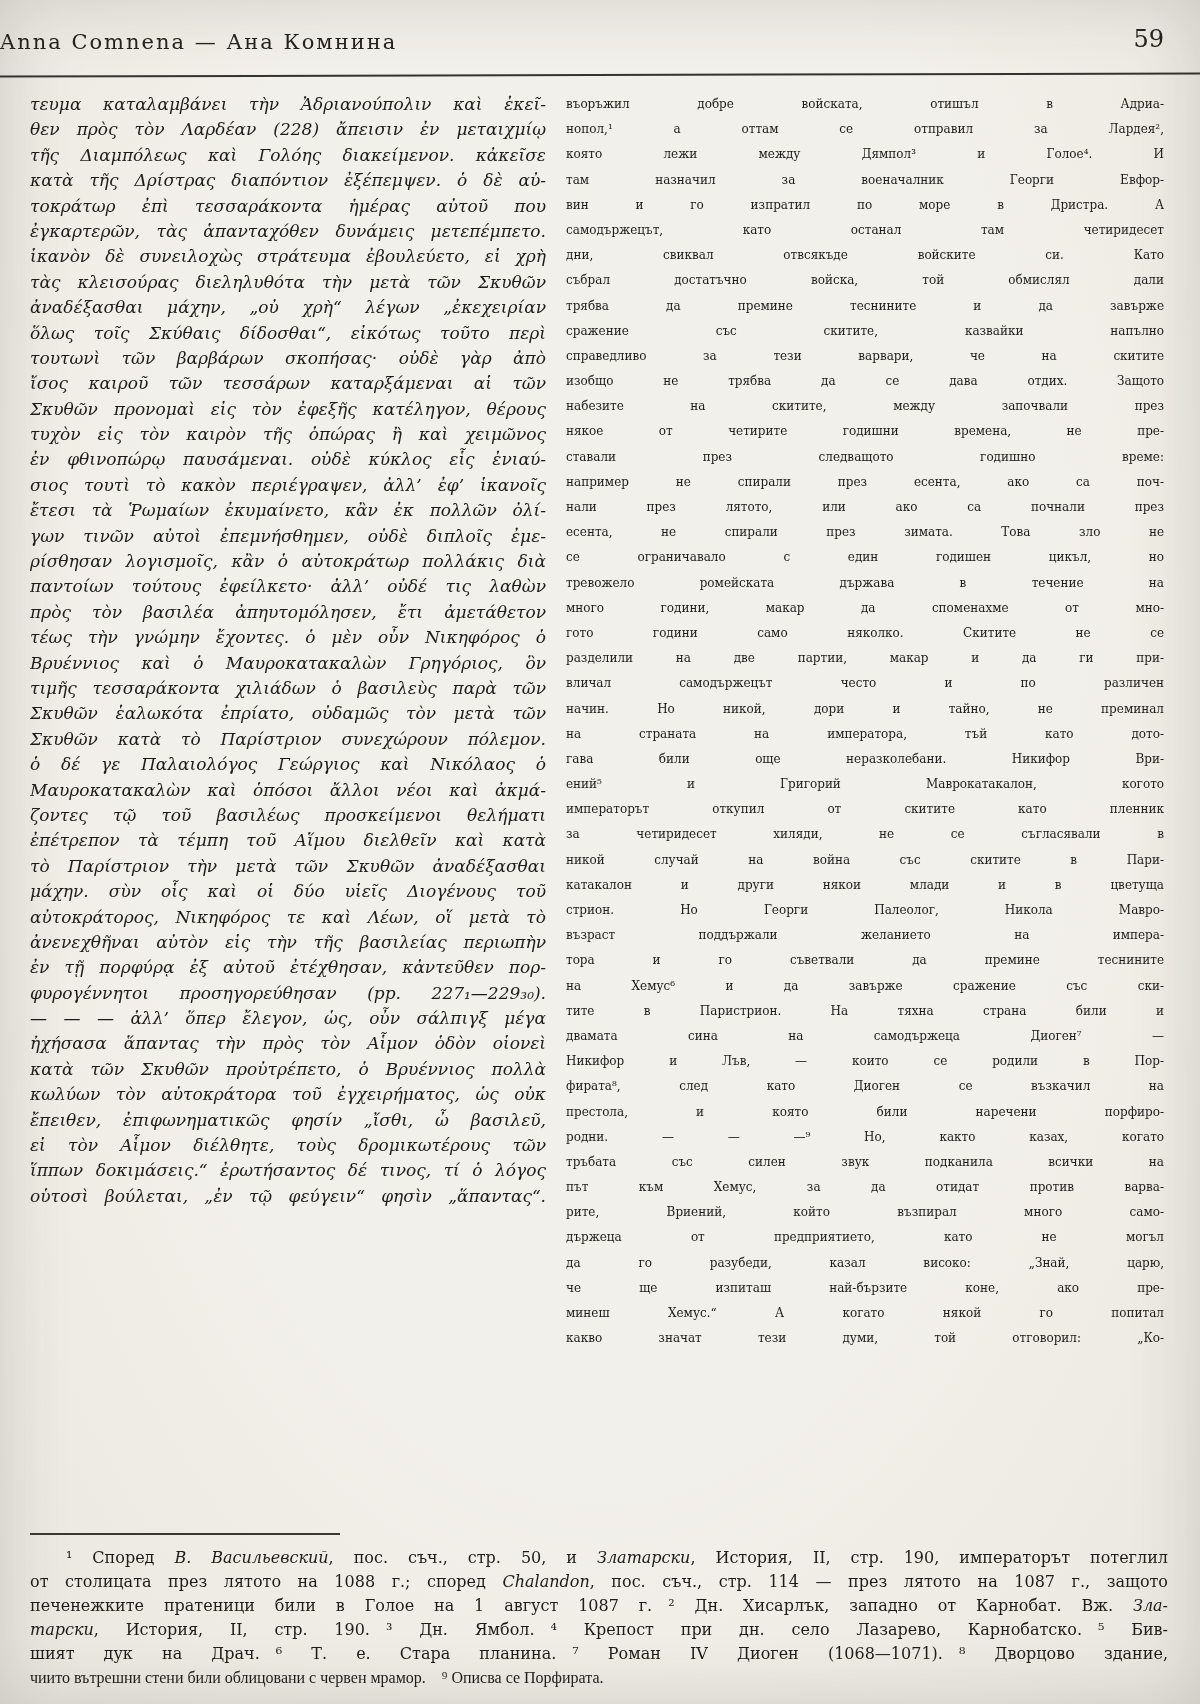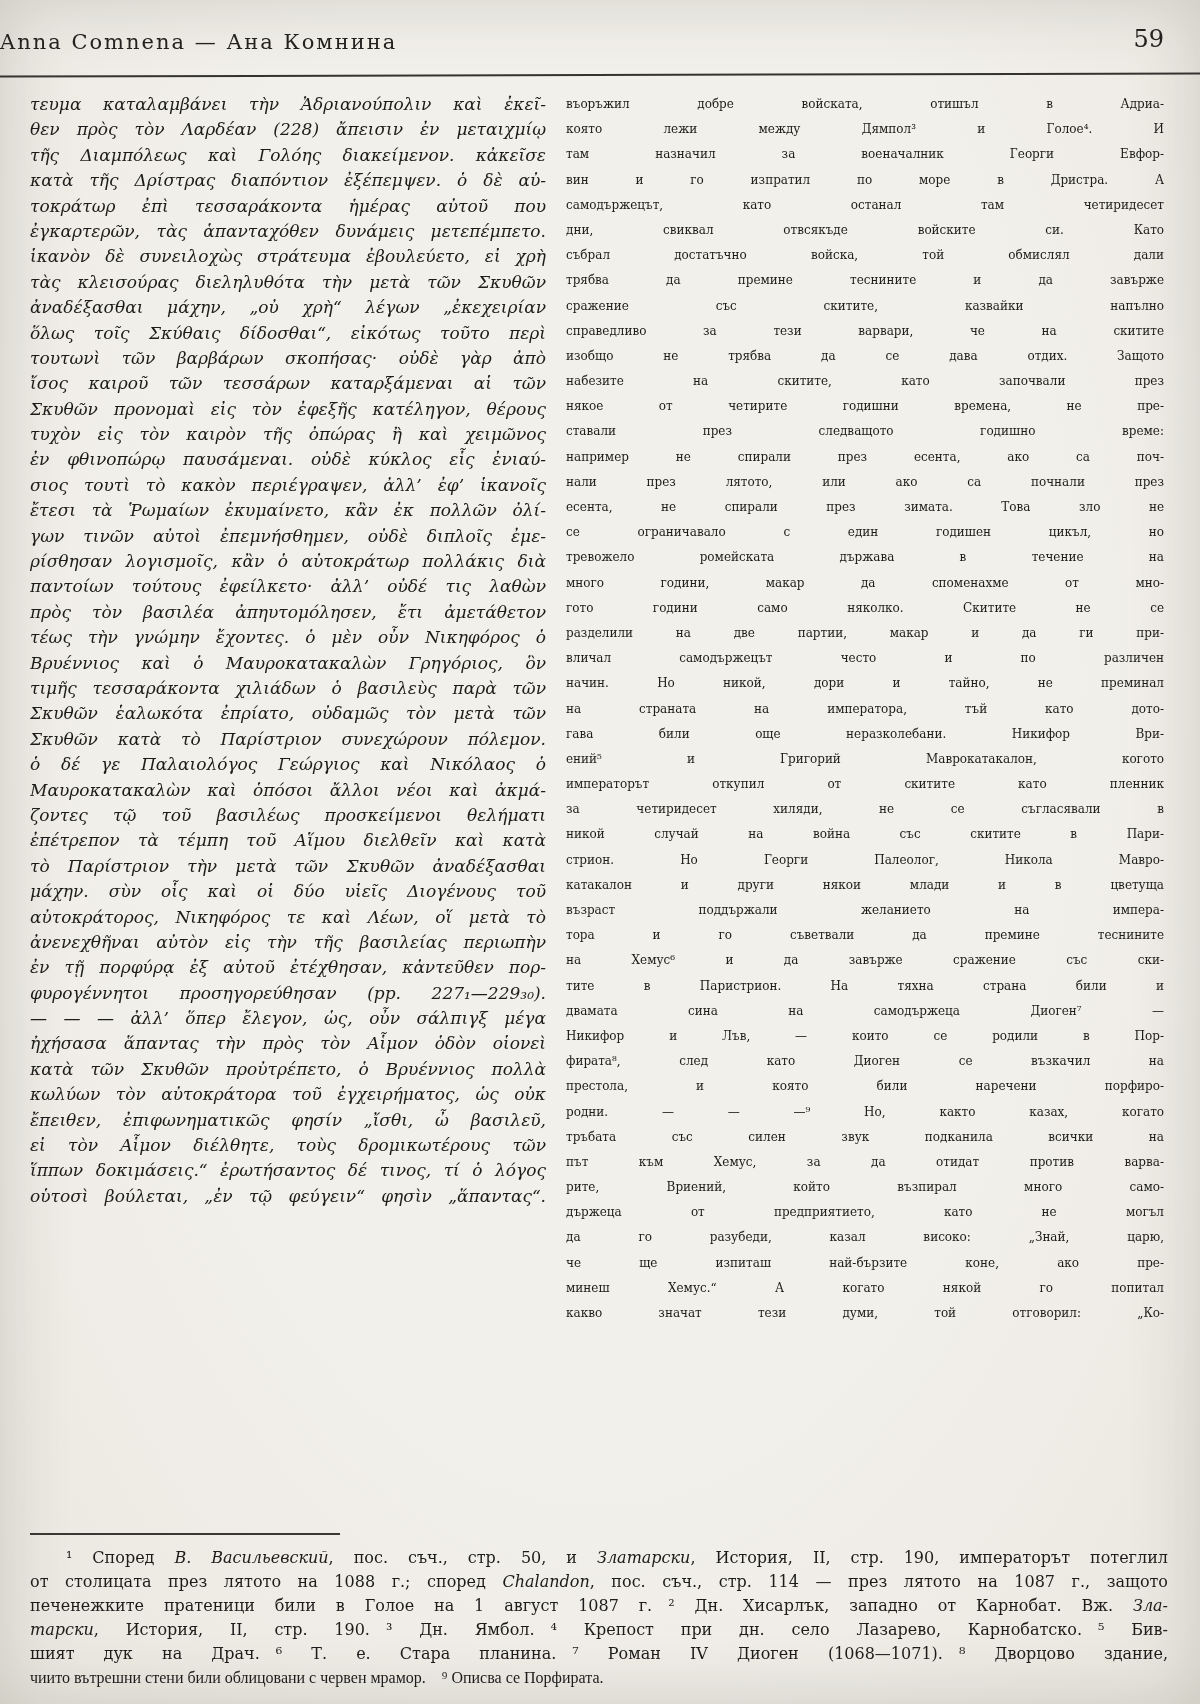--- a/index.html
+++ b/index.html
@@ -134,51 +134,52 @@
       <div class="tline">κατὰ τῶν Σκυθῶν προὐτρέπετο, ὁ Βρυέννιος πολλὰ</div>
       <div class="tline">κωλύων τὸν αὐτοκράτορα τοῦ ἐγχειρήματος, ὡς οὐκ</div>
       <div class="tline">ἔπειθεν, ἐπιφωνηματικῶς φησίν „ἴσθι, ὦ βασιλεῦ,</div>
       <div class="tline">εἰ τὸν Αἷμον διέλθητε, τοὺς δρομικωτέρους τῶν</div>
       <div class="tline">ἵππων δοκιμάσεις.“ ἐρωτήσαντος δέ τινος, τί ὁ λόγος</div>
       <div class="tline">οὑτοσὶ βούλεται, „ἐν τῷ φεύγειν“ φησὶν „ἅπαντας“.</div>
     </section>
 
   <section class="col col-bulgarian">
       <div class="tline">въоръжил добре войската, отишъл в Адриа-</div>
+      <div class="tline">нопол,¹ а оттам се отправил за Лардея²,</div>
       <div class="tline">която лежи между Дямпол³ и Голое⁴. И</div>
       <div class="tline">там назначил за военачалник Георги Евфор-</div>
       <div class="tline">вин и го изпратил по море в Дристра. А</div>
       <div class="tline">самодържецът, като останал там четиридесет</div>
       <div class="tline">дни, свиквал отвсякъде войските си. Като</div>
       <div class="tline">събрал достатъчно войска, той обмислял дали</div>
       <div class="tline">трябва да премине теснините и да завърже</div>
       <div class="tline">сражение със скитите, казвайки напълно</div>
       <div class="tline">справедливо за тези варвари, че на скитите</div>
       <div class="tline">изобщо не трябва да се дава отдих. Защото</div>
-      <div class="tline">набезите на скитите, като започвали през</div>
+      <div class="tline">набезите на скитите, между започвали през</div>
       <div class="tline">някое от четирите годишни времена, не пре-</div>
       <div class="tline">ставали през следващото годишно време:</div>
       <div class="tline">например не спирали през есента, ако са поч-</div>
       <div class="tline">нали през лятото, или ако са почнали през</div>
       <div class="tline">есента, не спирали през зимата. Това зло не</div>
       <div class="tline">се ограничавало с един годишен цикъл, но</div>
       <div class="tline">тревожело ромейската държава в течение на</div>
       <div class="tline">много години, макар да споменахме от мно-</div>
       <div class="tline">гото години само няколко. Скитите не се</div>
       <div class="tline">разделили на две партии, макар и да ги при-</div>
       <div class="tline">вличал самодържецът често и по различен</div>
       <div class="tline">начин. Но никой, дори и тайно, не преминал</div>
       <div class="tline">на страната на императора, тъй като дото-</div>
       <div class="tline">гава били още неразколебани. Никифор Ври-</div>
       <div class="tline">ений⁵ и Григорий Маврокатакалон, когото</div>
       <div class="tline">императорът откупил от скитите като пленник</div>
       <div class="tline">за четиридесет хиляди, не се съгласявали в</div>
       <div class="tline">никой случай на война със скитите в Пари-</div>
+      <div class="tline">катакалон и други някои млади и в цветуща</div>
       <div class="tline">стрион. Но Георги Палеолог, Никола Мавро-</div>
-      <div class="tline">катакалон и други някои млади и в цветуща</div>
       <div class="tline">възраст поддържали желанието на импера-</div>
       <div class="tline">тора и го съветвали да премине теснините</div>
       <div class="tline">на Хемус⁶ и да завърже сражение със ски-</div>
       <div class="tline">тите в Паристрион. На тяхна страна били и</div>
       <div class="tline">двамата сина на самодържеца Диоген⁷ —</div>
       <div class="tline">Никифор и Лъв, — които се родили в Пор-</div>
       <div class="tline">фирата⁸, след като Диоген се възкачил на</div>
       <div class="tline">престола, и която били наречени порфиро-</div>
       <div class="tline">родни. — — —⁹ Но, както казах, когато</div>
       <div class="tline">тръбата със силен звук подканила всички на</div>

